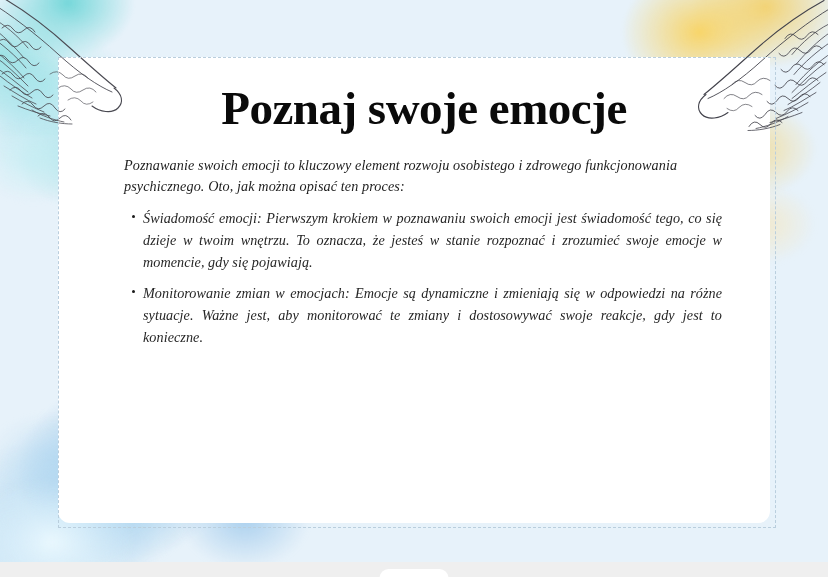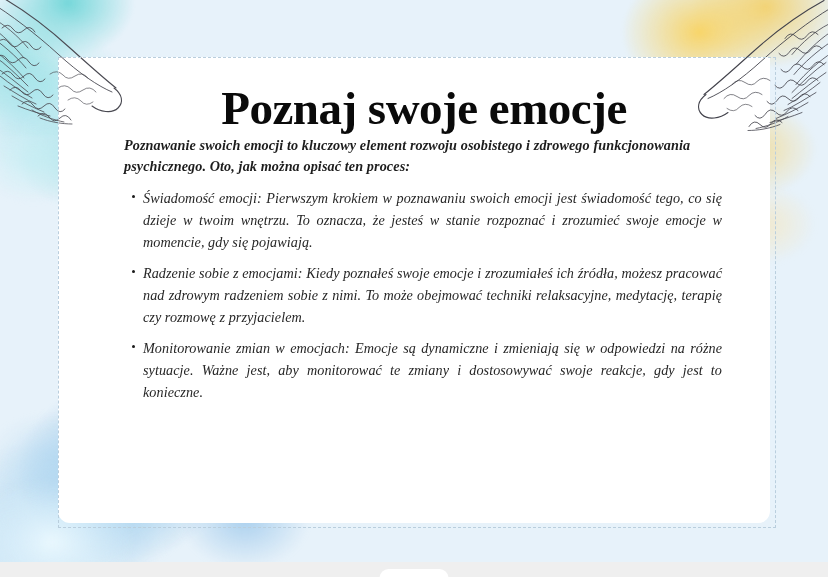--- a/index.html
+++ b/index.html
@@ -157,22 +157,23 @@
     text-align:center;
     font-size:47px;
     font-weight:bold;
     letter-spacing:-0.5px;
     color:#0a0a0a;
     line-height:1.1;
     margin:6px 0 0 0;
     font-family:"Liberation Serif", serif;
   }
   #intro {
+    margin-top:20px;
     font-size:14.2px;
-    font-weight:bold;
+    font-weight:normal;
     font-style:italic;
     line-height:1.53;
     color:#1d1d1d;
     letter-spacing:.1px;
   }
   #bullets {
     margin-top:2px;
     padding-left:19px;
     list-style:none;
   }
@@ -284,21 +285,20 @@
     </g>
   </svg>
 
   <div id="frame"></div>
 
   <div id="doc">
     <h1 id="title">Poznaj swoje emocje</h1>
     <p id="intro">Poznawanie swoich emocji to kluczowy element rozwoju osobistego i zdrowego funkcjonowania psychicznego. Oto, jak można opisać ten proces:</p>
     <ul id="bullets">
       <li>Świadomość emocji: Pierwszym krokiem w poznawaniu swoich emocji jest świadomość tego, co się dzieje w twoim wnętrzu. To oznacza, że jesteś w stanie rozpoznać i zrozumieć swoje emocje w momencie, gdy się pojawiają.</li>
-      <li>Radzenie sobie z emocjami: Kiedy poznałeś swoje emocje i zrozumiałeś ich źródła, możesz pracować nad zdrowym radzeniem sobie z nimi. To może obejmować techniki relaksacyjne, medytację, terapię czy rozmowę z przyjacielem.</li>
       <li>Monitorowanie zmian w emocjach: Emocje są dynamiczne i zmieniają się w odpowiedzi na różne sytuacje. Ważne jest, aby monitorować te zmiany i dostosowywać swoje reakcje, gdy jest to konieczne.</li>
 
     </ul>
   </div>
 
 </div>
 
 <div id="chrome">
   <div id="chrome-pill"></div>
 </div>

